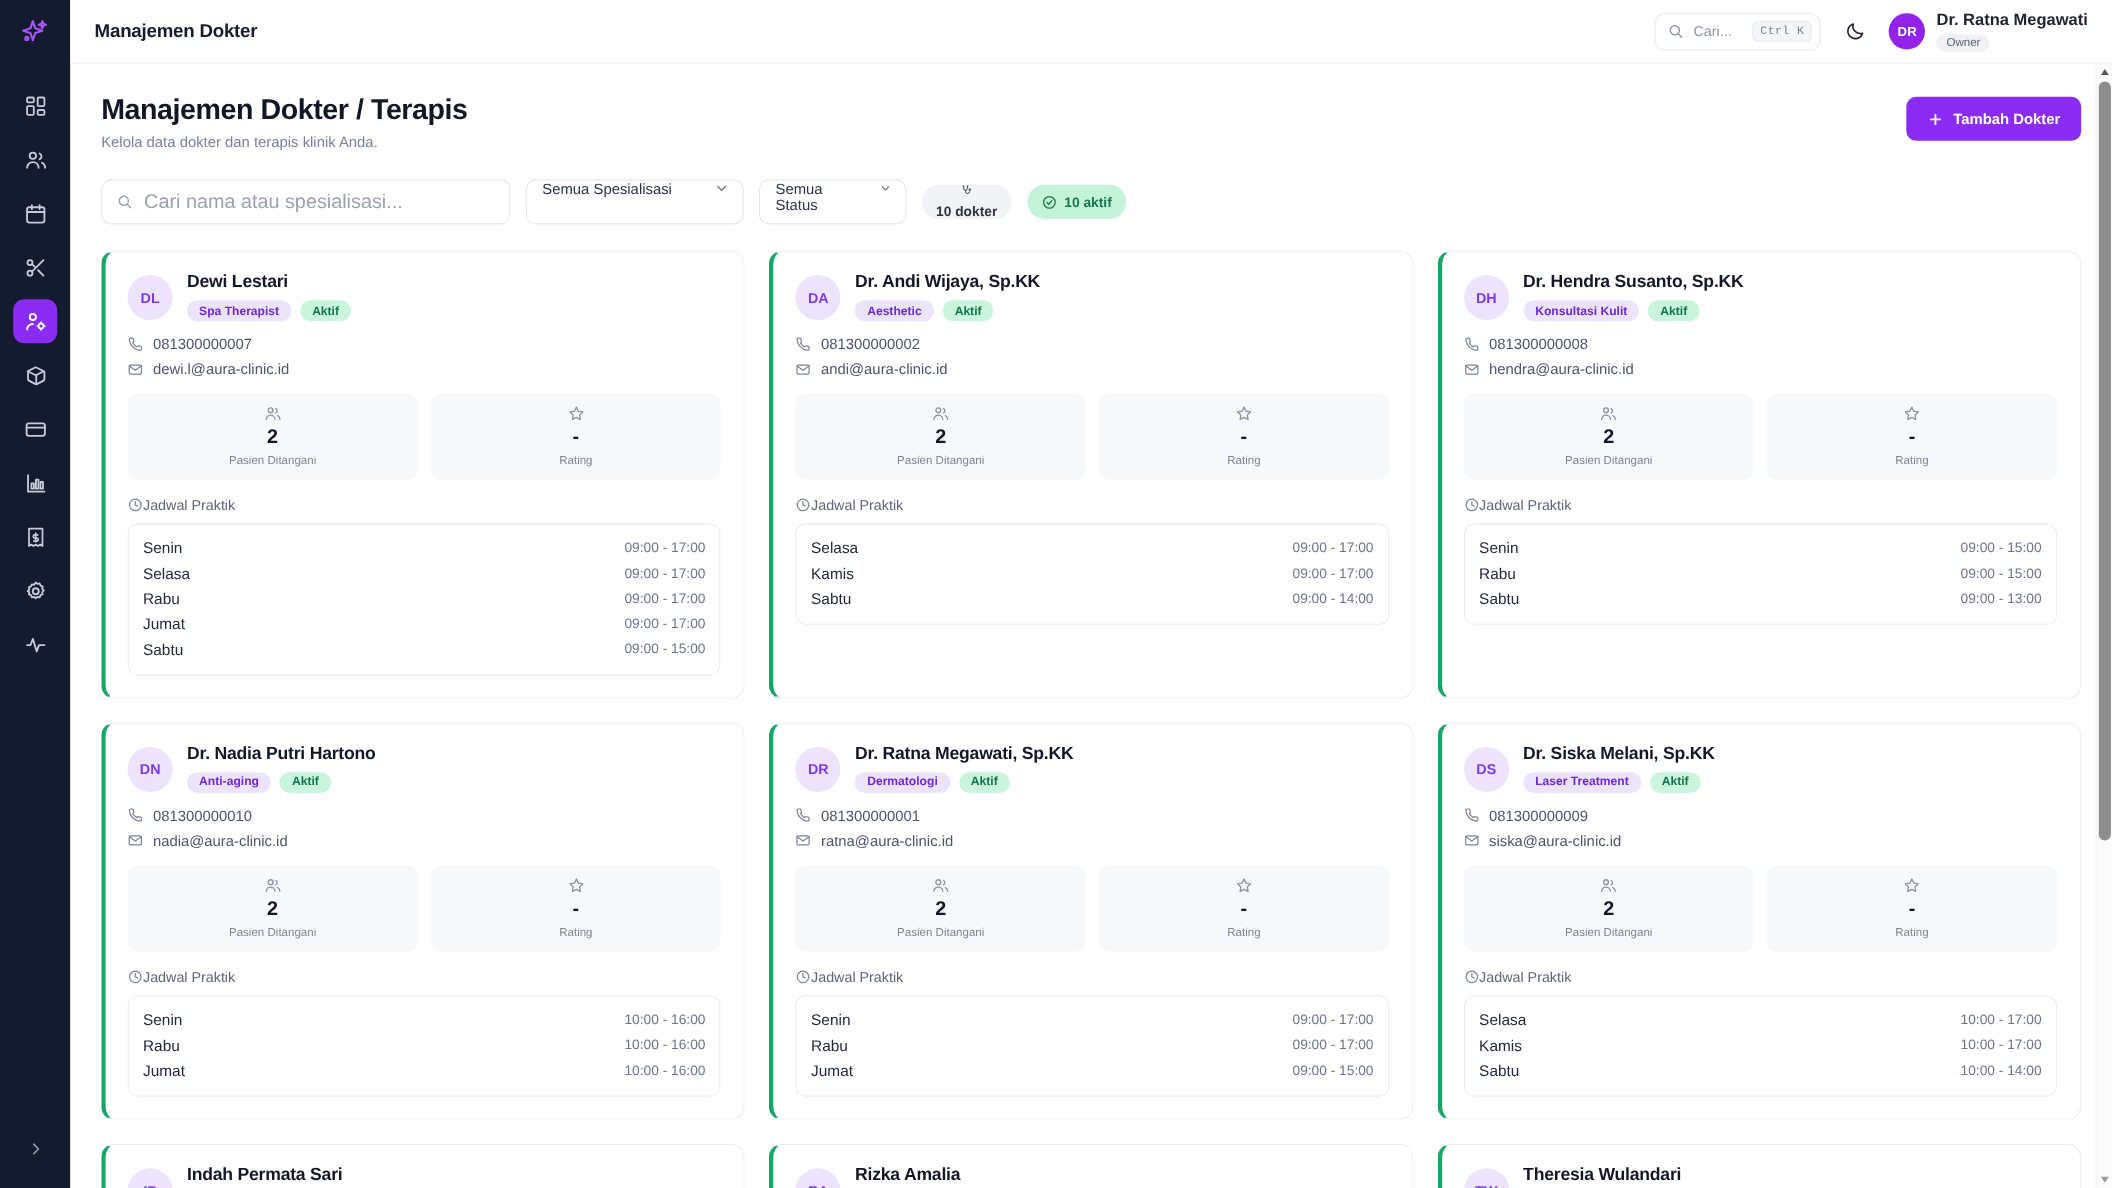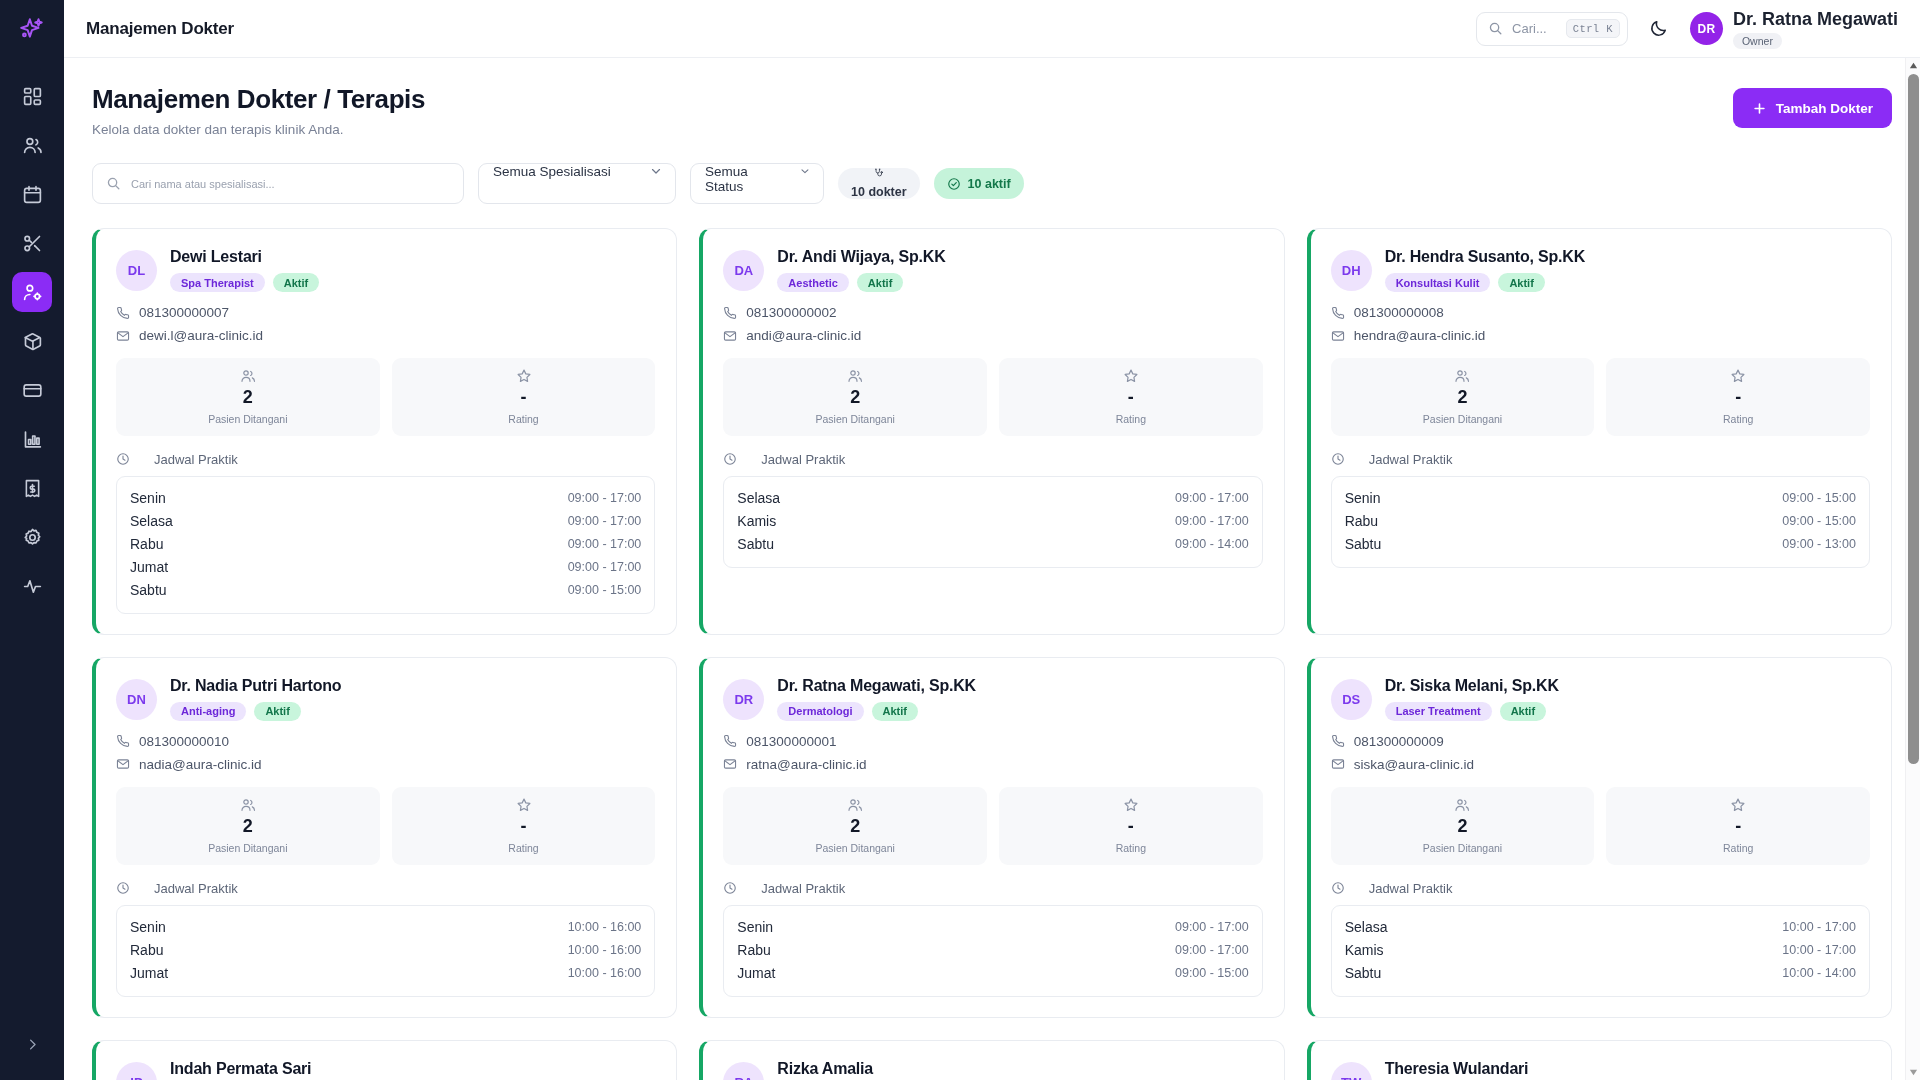--- a/index.html
+++ b/index.html
@@ -60,21 +60,21 @@
     border-radius: 5px; padding: 2.5px 6px; letter-spacing: .4px;
   }
   .theme-btn { width: 30px; height: 30px; display: flex; align-items: center; justify-content: center; cursor: pointer; }
   .user-block { display: flex; align-items: center; gap: 10px; cursor: pointer; }
   .avatar-top {
     width: 33px; height: 33px; border-radius: 50%;
     background: #9323e8; color: #fff;
     display: flex; align-items: center; justify-content: center;
     font-size: 12px; font-weight: 700; letter-spacing: .3px;
   }
-  .user-name { font-size: 18px; font-weight: 700; color: #1c2230; line-height: 1.25; }
+  .user-name { font-size: 15px; font-weight: 700; color: #1c2230; line-height: 1.25; }
   .user-role {
     display: inline-block; margin-top: 3px;
     font-size: 10.5px; color: #5a6375; background: #f0f1f5;
     border-radius: 20px; padding: 2px 9px; font-weight: 400;
   }
 
   
   .page {
     padding: 26px 28px 0 28px;
     height: calc(1080px - 58px);
@@ -91,21 +91,21 @@
     font-size: 13.5px; font-weight: 600; cursor: pointer;
     font-family: "Liberation Sans", sans-serif;
   }
 
   
   .filters { display: flex; align-items: center; gap: 14px; margin-top: 26px; }
   .search-box {
     width: 372px; height: 41px; border: 1px solid #e3e6ec; border-radius: 9px;
     display: flex; align-items: center; gap: 10px; padding: 0 13px; background: #fff;
   }
-  .search-box .ph { font-size: 11px; color: #9aa1af; }
+  .search-box .ph { font-size: 18px; color: #9aa1af; }
   .sel {
     height: 41px; border: 1px solid #e3e6ec; border-radius: 9px; background: #fff;
     display: flex; align-items: flex-start; justify-content: space-between;
     padding: 0 12px 0 14px; gap: 22px; cursor: pointer;
   }
   .sel span.lbl { font-size: 13.5px; color: #2b3344; }
   .sel-spes { width: 198px; }
   .sel-status { width: 134px; }
   .pill {
     height: 31px; border-radius: 20px; display: flex; align-items: center; gap: 7px;
@@ -144,21 +144,21 @@
 
   .stats { display: flex; gap: 12px; margin-top: 15px; }
   .stat {
     flex: 1; background: #f7f8fa; border-radius: 9px;
     padding: 10px 4px 11px 4px; text-align: center;
   }
   .stat-ico { display: flex; justify-content: center; }
   .stat-val { font-size: 18px; font-weight: 700; color: #121827; margin-top: 4px; line-height: 1.1; }
   .stat-lbl { font-size: 10.5px; color: #7e8699; margin-top: 5px; }
 
-  .sched-head { display: flex; align-items: center; gap: 24px; margin-top: 16px; }
+  .sched-head { display: flex; align-items: center; gap: 0; margin-top: 16px; }
   .sched-head span { font-size: 13px; color: #5d6678; }
   .sched-box { margin-top: 9px; border: 1px solid #e9ecf1; border-radius: 9px; padding: 10px 13px 11px 13px; }
   .sched-row { display: flex; justify-content: space-between; align-items: center; padding: 3.5px 0; }
   .sched-day { font-size: 14px; color: #222a3a; }
   .sched-time { font-size: 12.5px; color: #6b begins; }
   .sched-time { font-size: 12.5px; color: #6b7488; }
 
   
   .vscroll {
     position: absolute; top: 58px; right: 0; width: 15px; bottom: 0;

